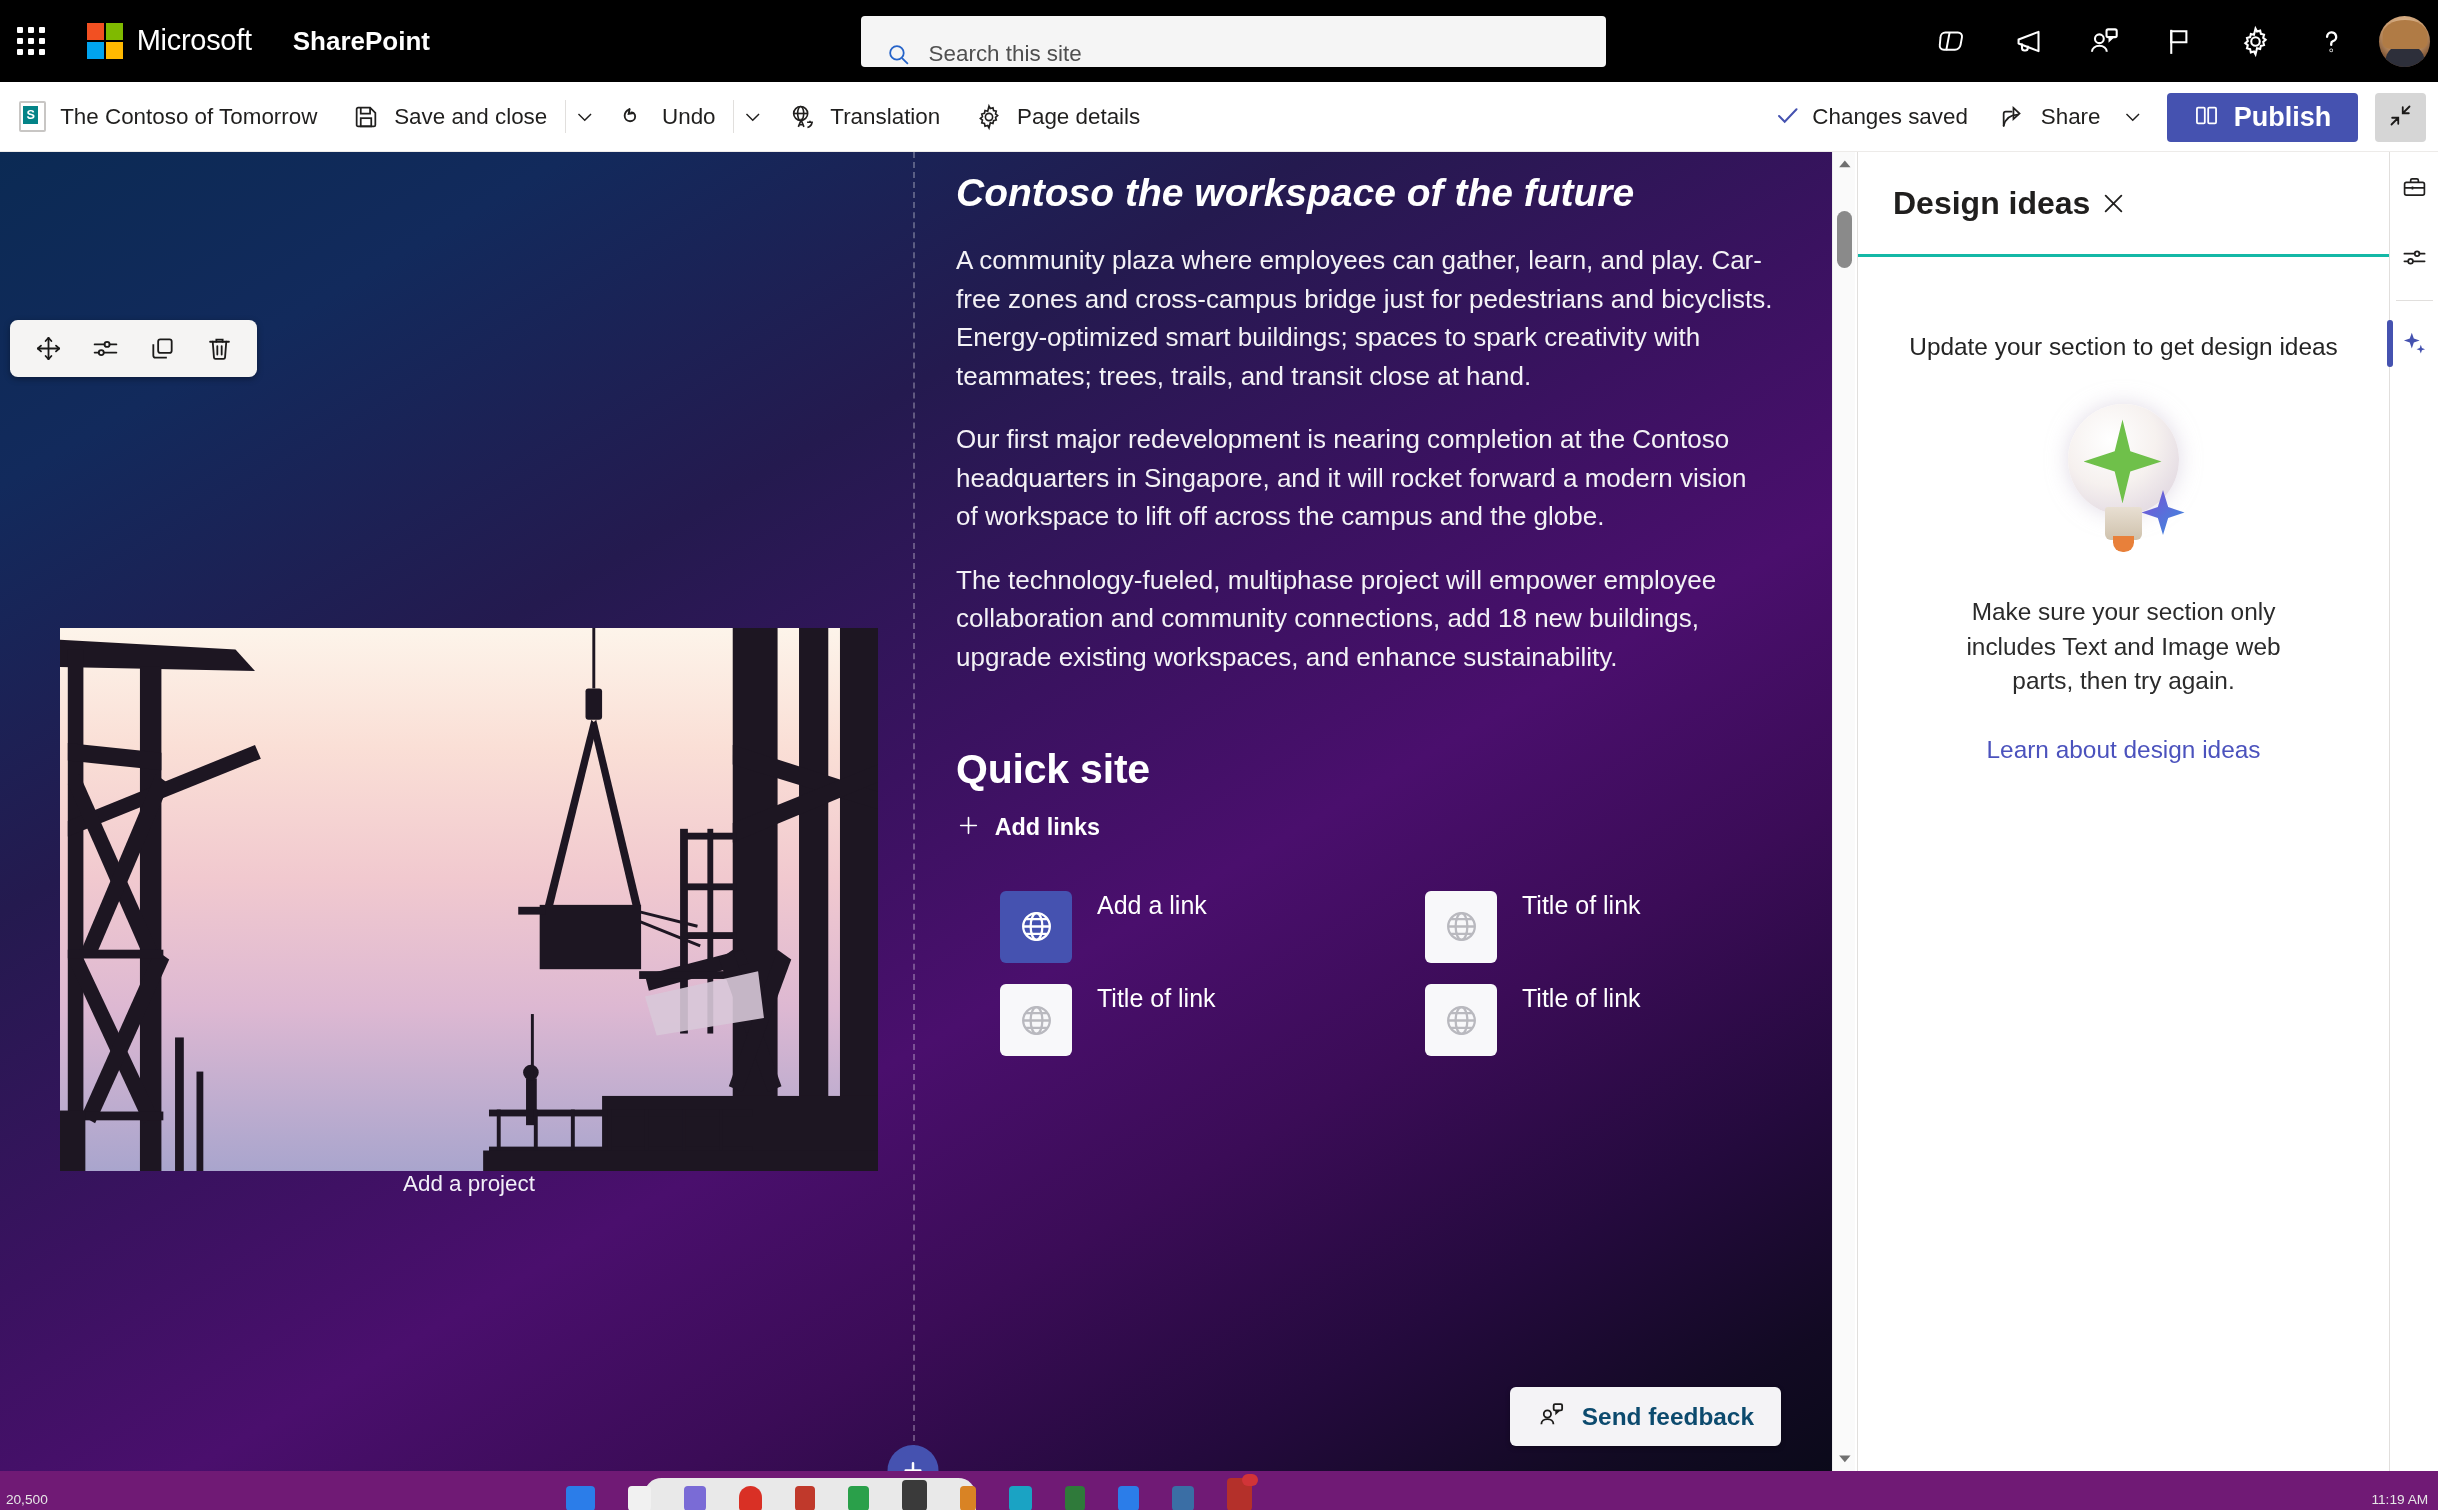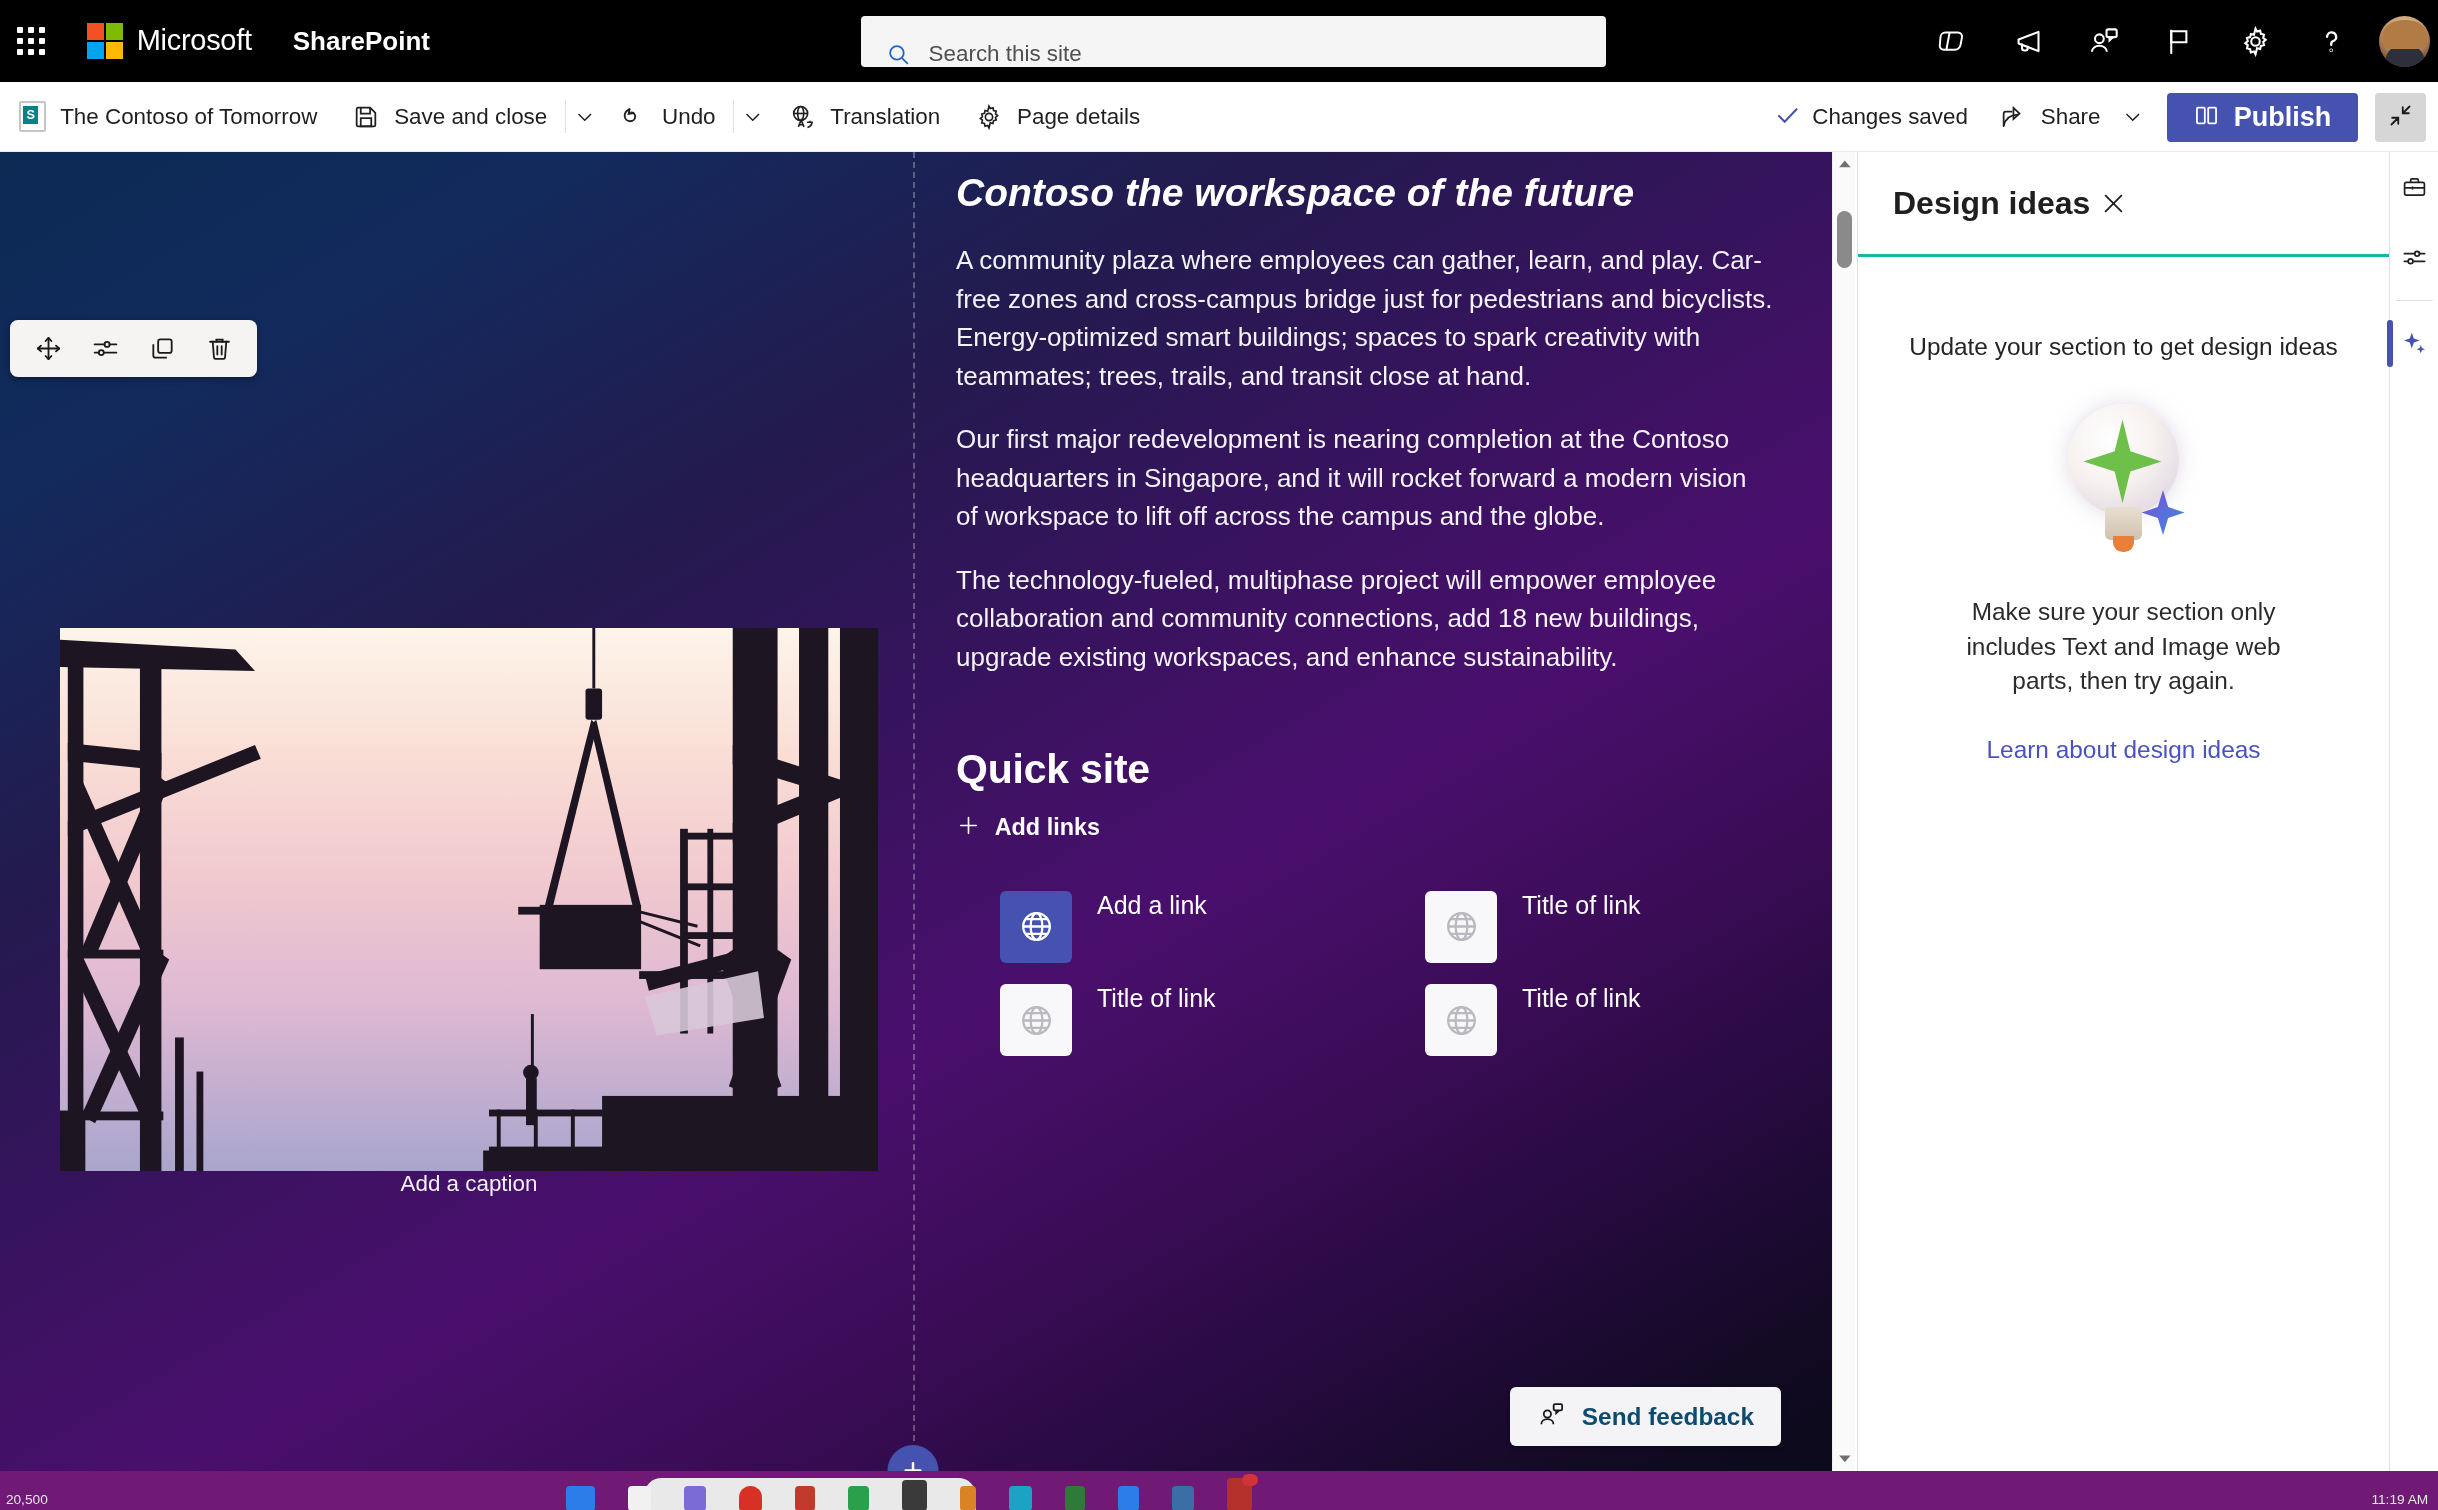--- a/index.html
+++ b/index.html
@@ -559,21 +559,21 @@
             <rect x="600" y="494" width="4" height="42"></rect>
               <rect x="638" y="494" width="4" height="42"></rect>
             <rect x="676" y="494" width="4" height="42"></rect>
           </g>
           <rect x="434" y="536" width="405" height="21"></rect>
         </g>
 
         <polygon points="600,378 716,352 722,400 612,418" fill="#d8c8d8" opacity="0.9"></polygon>
       </svg>
     </div>
-    <div class="caption">Add a caption</div>
+    <div class="caption">Add a project</div>
   </div>
 
   <div class="text-webpart">
     <div class="wp-heading">Contoso the workspace of the future</div>
     <p class="wp-para">A community plaza where employees can gather, learn, and play. Car-free zones and cross-campus bridge just for pedestrians and bicyclists. Energy-optimized smart buildings; spaces to spark creativity with teammates; trees, trails, and transit close at hand.</p>
     <p class="wp-para">Our first major redevelopment is nearing completion at the Contoso headquarters in Singapore, and it will rocket forward a modern vision of workspace to lift off across the campus and the globe.</p>
     <p class="wp-para">The technology-fueled, multiphase project will empower employee collaboration and community connections, add 18 new buildings, upgrade existing workspaces, and enhance sustainability.</p>
 
     <div>
       <div class="ql-title">Quick site</div>

